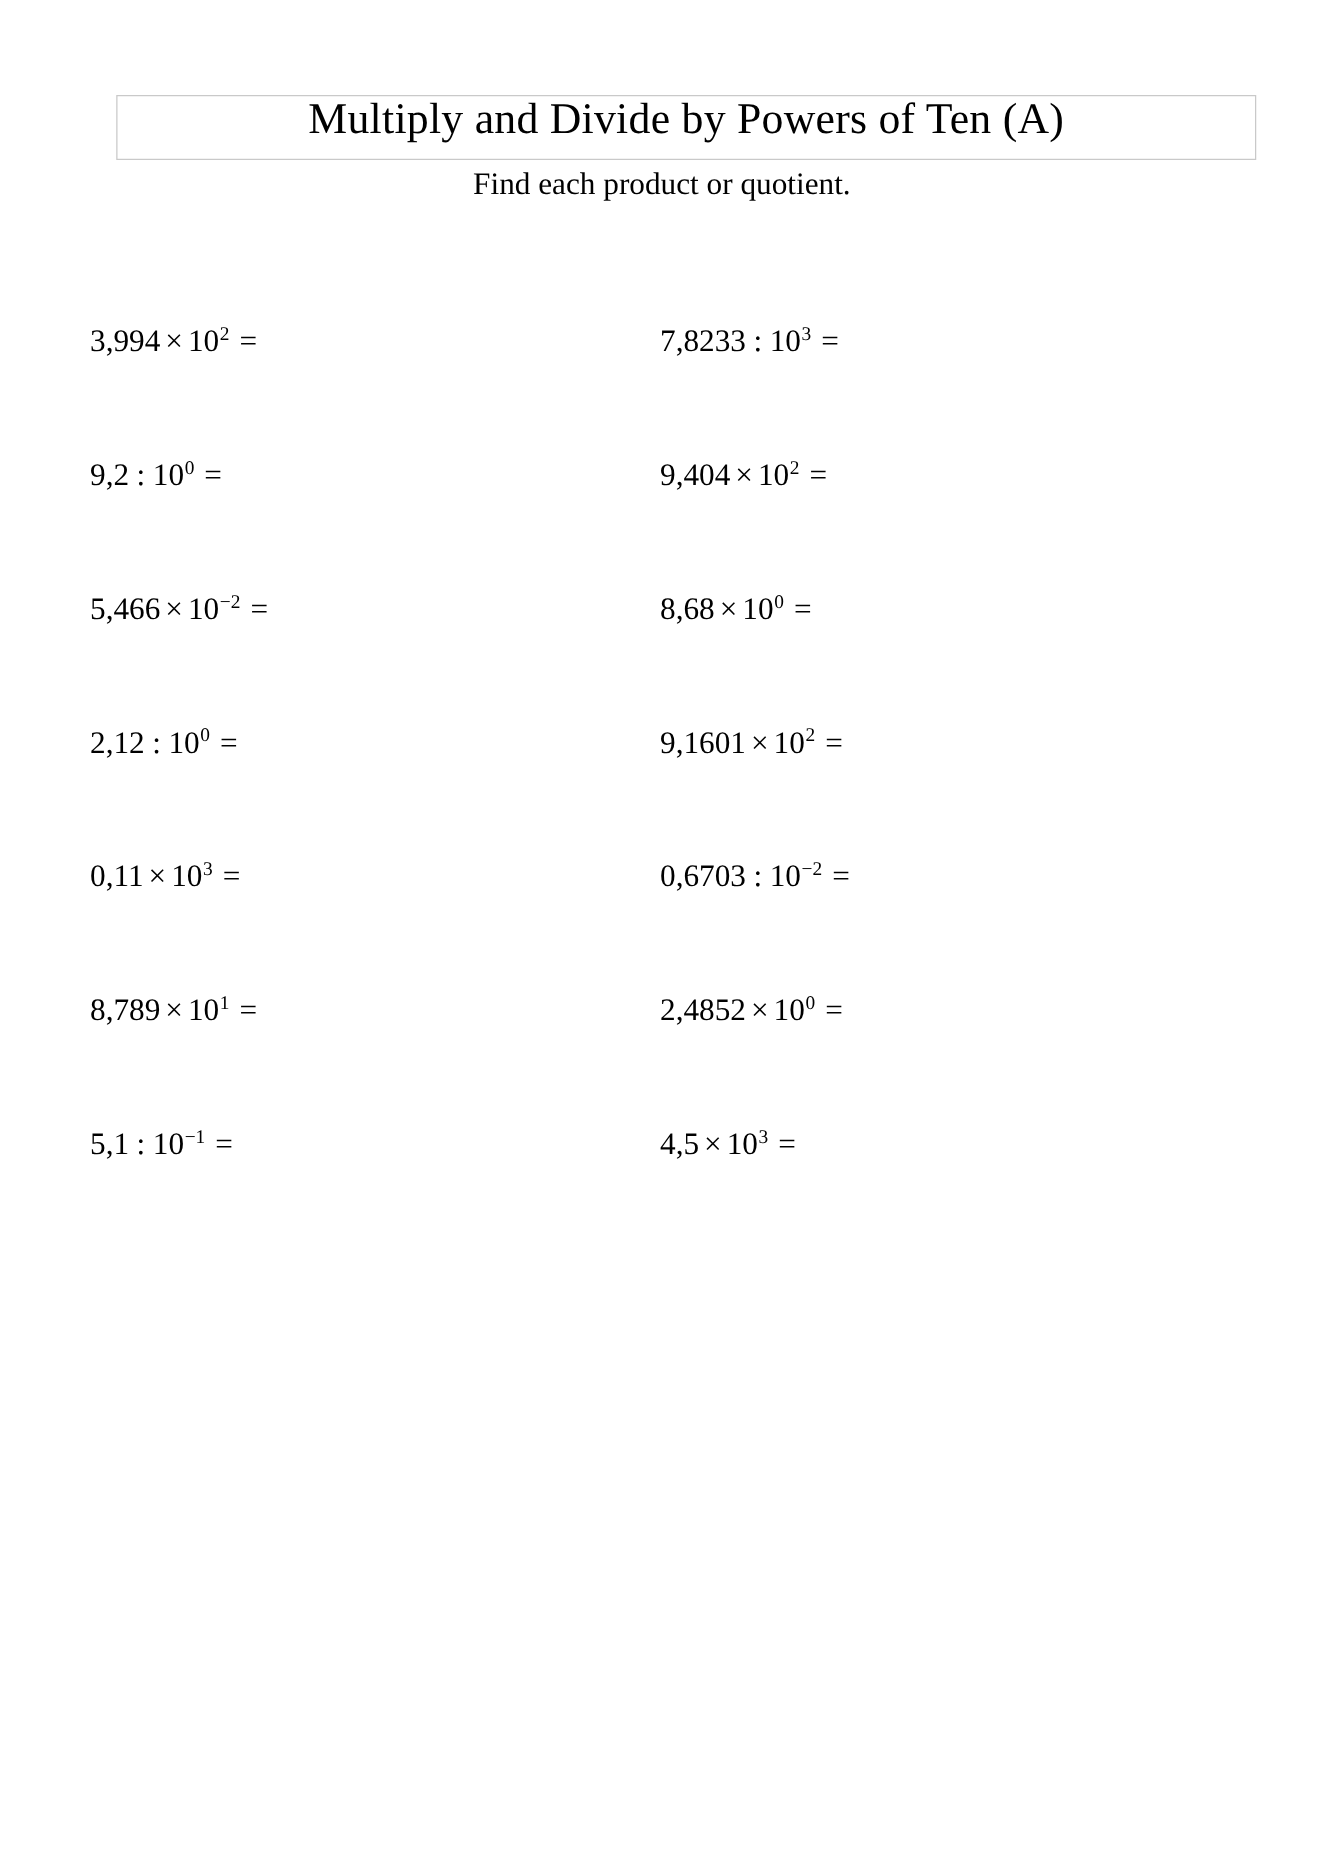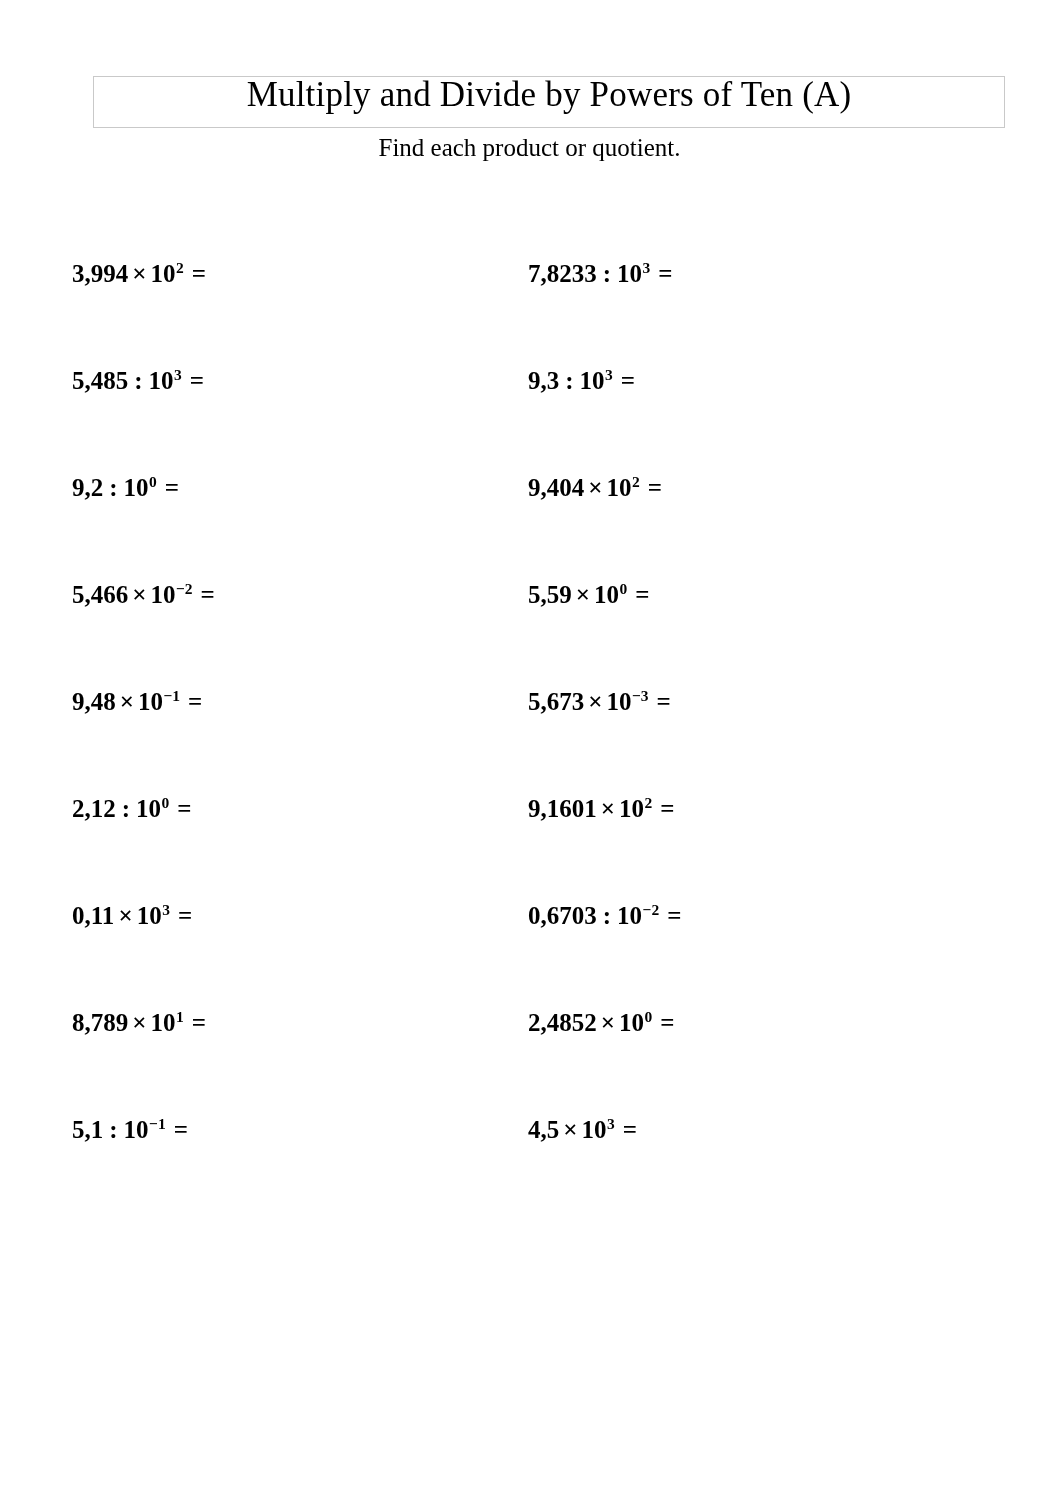--- a/index.html
+++ b/index.html
@@ -60,21 +60,20 @@
     line-height: 1.15;
     color: #000000;
   }
 
   
   #problems {
     position: absolute;
     left: 0;
     top: 256px;
     width: 1006px;
-    font-weight: bold;
   }
 
   .problem-row {
     position: relative;
     height: 107px;
   }
 
   .problem {
     position: absolute;
     top: 0;
@@ -123,34 +122,26 @@
   </div>
   <div id="worksheet-subtitle">Find each product or quotient.</div>
 </div>
 
 <div id="problems">
     <div class="problem-row">
       <div class="problem col-left"><span class="operand">3,994</span><span class="op">×</span><span class="base">10</span><sup class="exponent">2</sup><span class="equals">=</span><span class="answer-blank"></span></div>
       <div class="problem col-right"><span class="operand">7,8233</span><span class="op op-divide">:</span><span class="base">10</span><sup class="exponent">3</sup><span class="equals">=</span><span class="answer-blank"></span></div>
     </div>
     <div class="problem-row">
-      <div class="problem col-left"><span class="operand">5,485</span><span class="op op-divide">:</span><span class="base">10</span><sup class="exponent">3</sup><span class="equals">=</span><span class="answer-blank"></span></div>
-      <div class="problem col-right"><span class="operand">9,3</span><span class="op op-divide">:</span><span class="base">10</span><sup class="exponent">3</sup><span class="equals">=</span><span class="answer-blank"></span></div>
-    </div>
-    <div class="problem-row">
       <div class="problem col-left"><span class="operand">9,2</span><span class="op op-divide">:</span><span class="base">10</span><sup class="exponent">0</sup><span class="equals">=</span><span class="answer-blank"></span></div>
       <div class="problem col-right"><span class="operand">9,404</span><span class="op">×</span><span class="base">10</span><sup class="exponent">2</sup><span class="equals">=</span><span class="answer-blank"></span></div>
     </div>
     <div class="problem-row">
       <div class="problem col-left"><span class="operand">5,466</span><span class="op">×</span><span class="base">10</span><sup class="exponent">−2</sup><span class="equals">=</span><span class="answer-blank"></span></div>
-      <div class="problem col-right"><span class="operand">5,59</span><span class="op">×</span><span class="base">10</span><sup class="exponent">0</sup><span class="equals">=</span><span class="answer-blank"></span></div>
-    </div>
-    <div class="problem-row">
-      <div class="problem col-left"><span class="operand">9,48</span><span class="op">×</span><span class="base">10</span><sup class="exponent">−1</sup><span class="equals">=</span><span class="answer-blank"></span></div>
-      <div class="problem col-right"><span class="operand">5,673</span><span class="op">×</span><span class="base">10</span><sup class="exponent">−3</sup><span class="equals">=</span><span class="answer-blank"></span></div>
+      <div class="problem col-right"><span class="operand">8,68</span><span class="op">×</span><span class="base">10</span><sup class="exponent">0</sup><span class="equals">=</span><span class="answer-blank"></span></div>
     </div>
     <div class="problem-row">
       <div class="problem col-left"><span class="operand">2,12</span><span class="op op-divide">:</span><span class="base">10</span><sup class="exponent">0</sup><span class="equals">=</span><span class="answer-blank"></span></div>
       <div class="problem col-right"><span class="operand">9,1601</span><span class="op">×</span><span class="base">10</span><sup class="exponent">2</sup><span class="equals">=</span><span class="answer-blank"></span></div>
     </div>
     <div class="problem-row">
       <div class="problem col-left"><span class="operand">0,11</span><span class="op">×</span><span class="base">10</span><sup class="exponent">3</sup><span class="equals">=</span><span class="answer-blank"></span></div>
       <div class="problem col-right"><span class="operand">0,6703</span><span class="op op-divide">:</span><span class="base">10</span><sup class="exponent">−2</sup><span class="equals">=</span><span class="answer-blank"></span></div>
     </div>
     <div class="problem-row">

